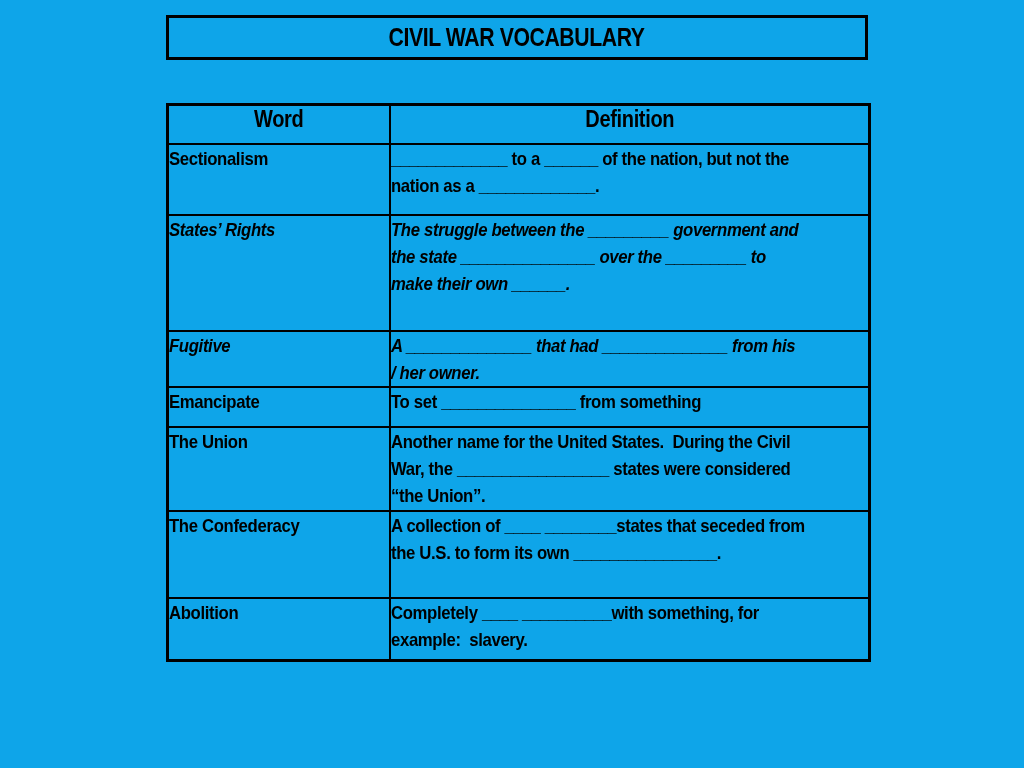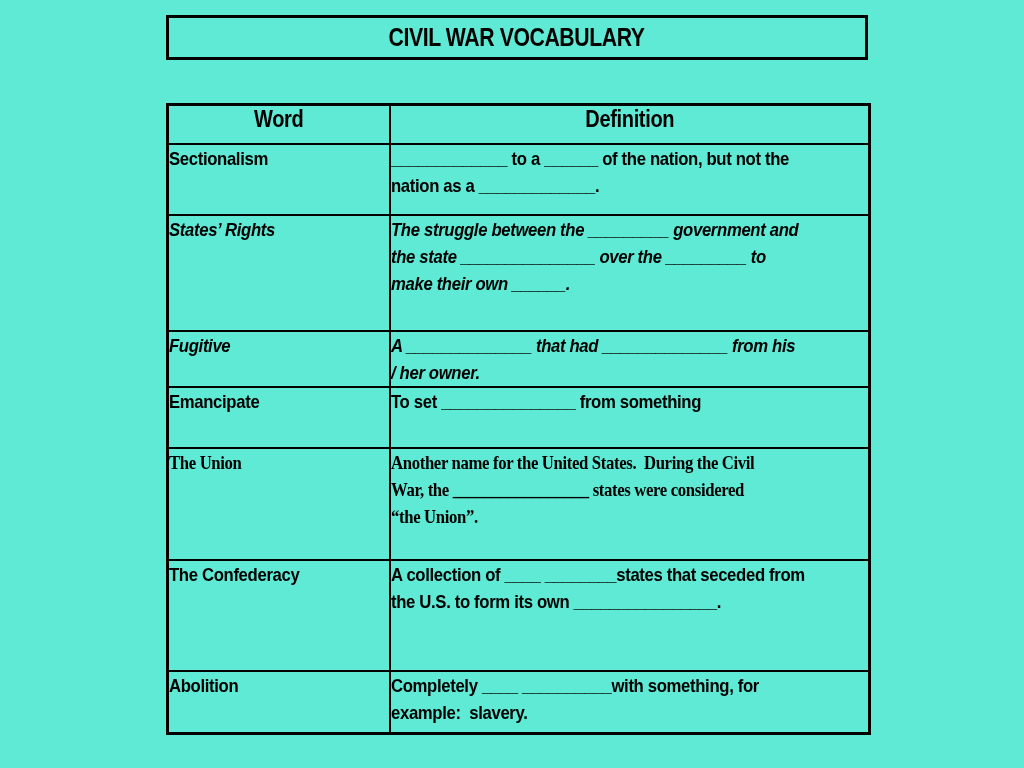--- a/index.html
+++ b/index.html
@@ -7,21 +7,21 @@
     padding: 0;
     width: 1024px;
     height: 768px;
     background: #ffffff;
     overflow: hidden;
   }
   .slide {
     position: relative;
     width: 1024px;
     height: 768px;
-    background: #5eead4;
+    background: #0ea5e9;
     font-family: "Liberation Sans", "DejaVu Sans", sans-serif;
     color: #000000;
   }
   .title-box {
     position: absolute;
     left: 166px;
     top: 15px;
     width: 702px;
     height: 45px;
     box-sizing: border-box;
@@ -79,23 +79,23 @@
     line-height: 27px;
     white-space: pre-wrap;
     width: 113.6%;
     transform: scaleX(0.88);
     transform-origin: 0 0;
   }
   tr.rh-hdr { height: 39px; }
   tr.rh-0 { height: 71px; margin-top: 27px; }
   tr.rh-1 { height: 116px; font-style: italic; }
   tr.rh-2 { height: 51px; font-style: italic; }
-  tr.rh-3 { height: 61px; }
-  tr.rh-4 { height: 112px; font-family: Liberation Serif, serif; }
-  tr.rh-5 { height: 111px; }
+  tr.rh-3 { height: 40px; }
+  tr.rh-4 { height: 84px; }
+  tr.rh-5 { height: 87px; }
   tr.rh-6 { height: 63px; }
 </style>
 </head>
 <body>
 
 <div class="slide">
 
   <div class="title-box">
     <div class="title-text">CIVIL WAR VOCABULARY</div>
   </div>

